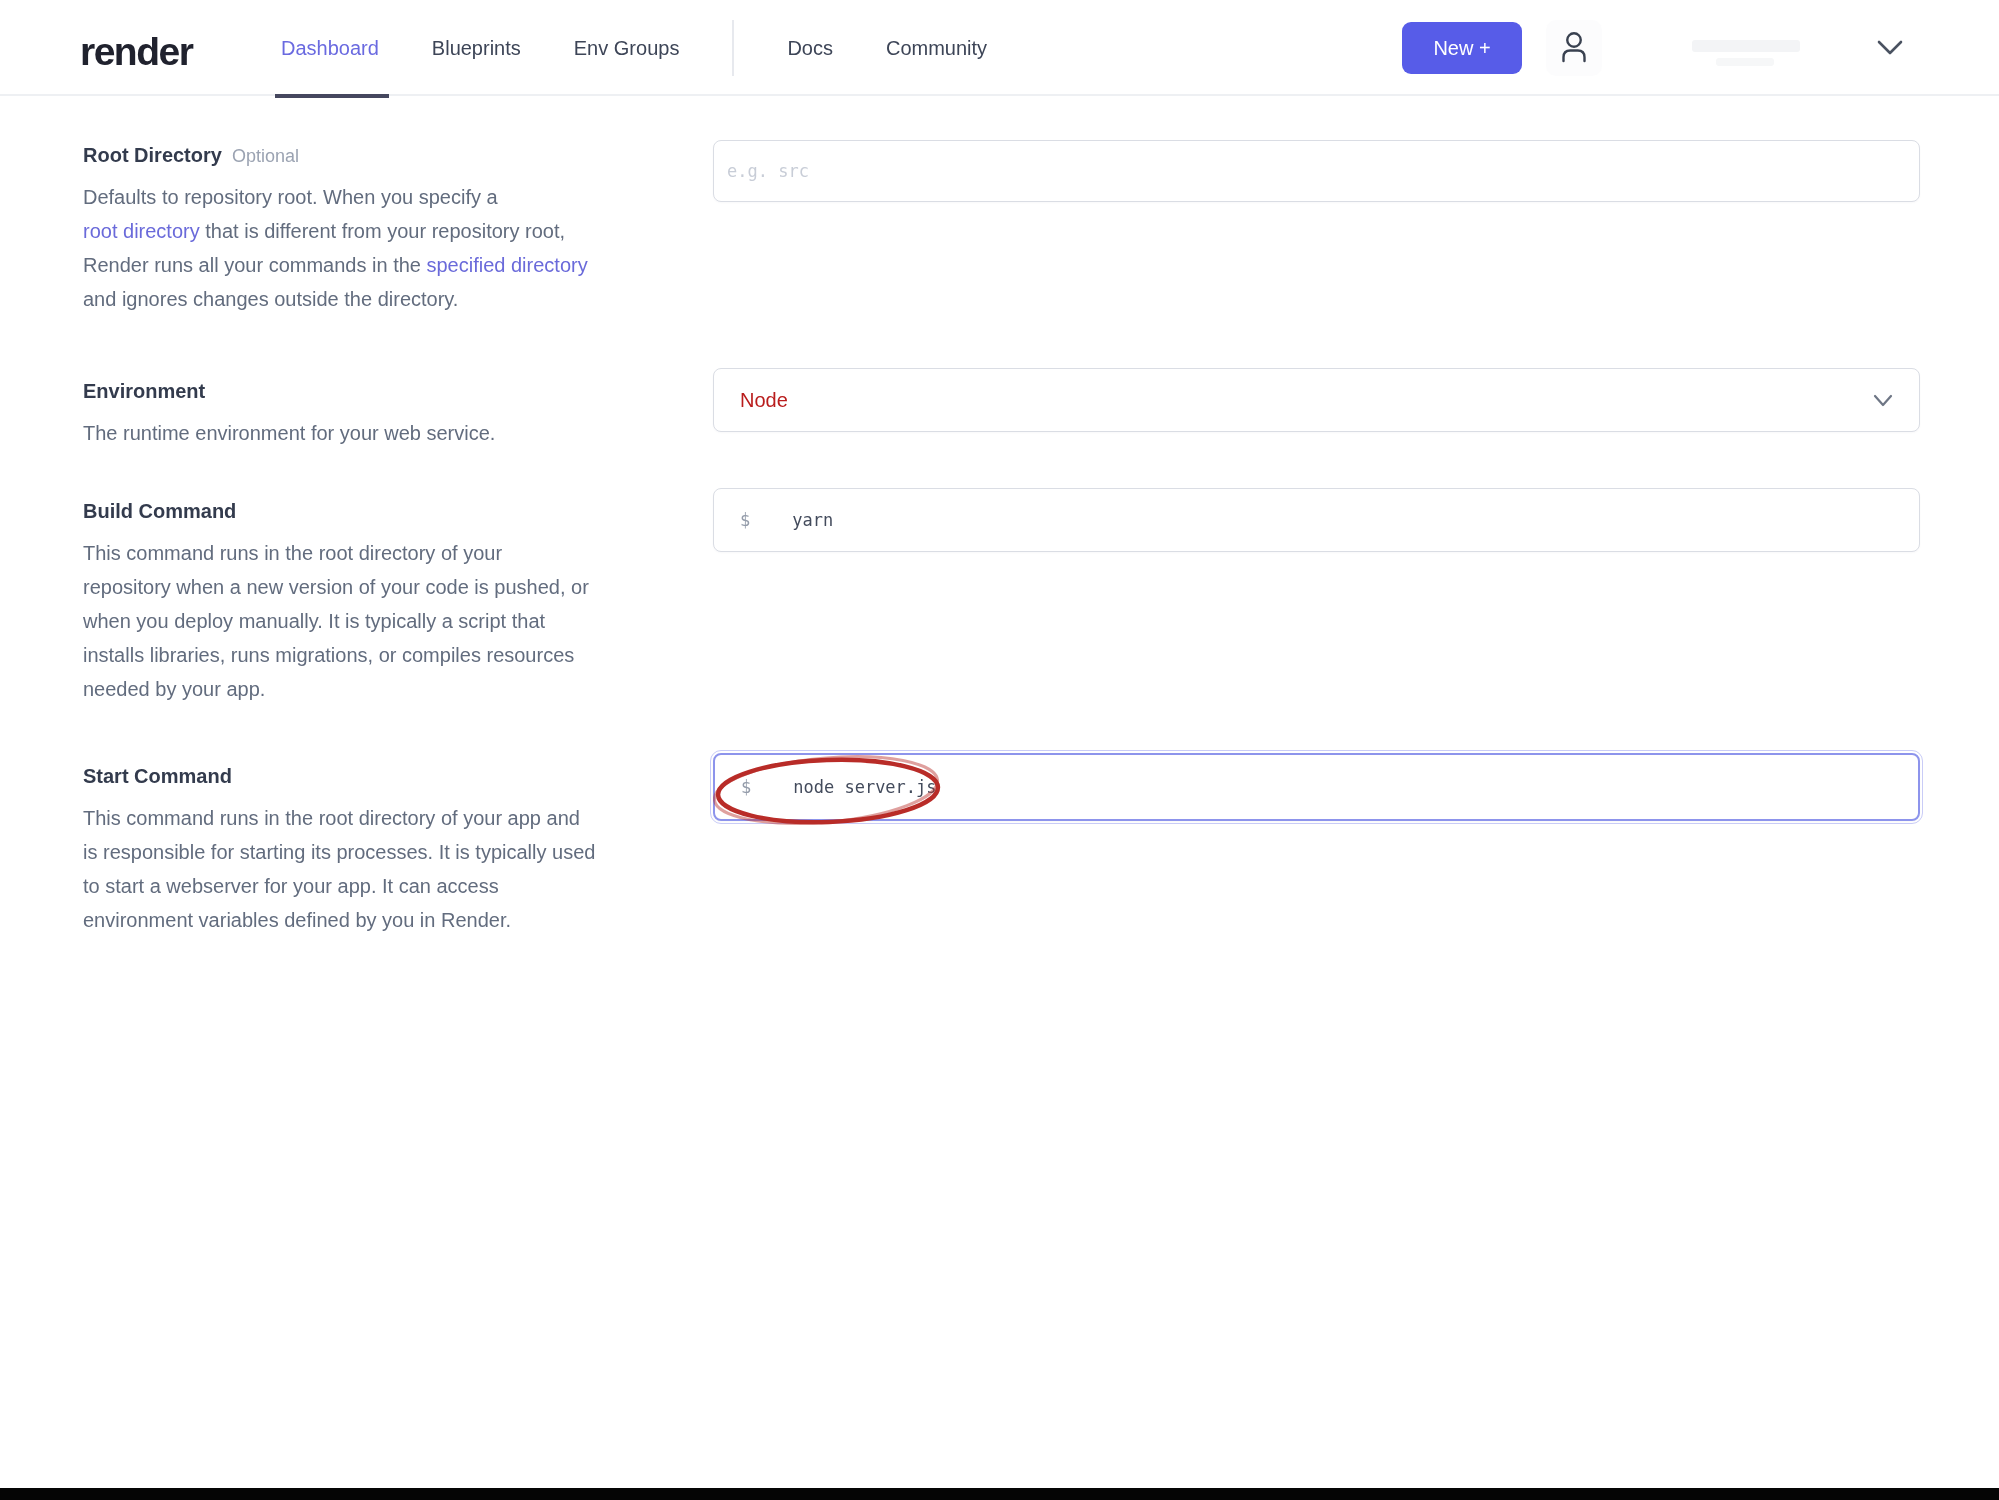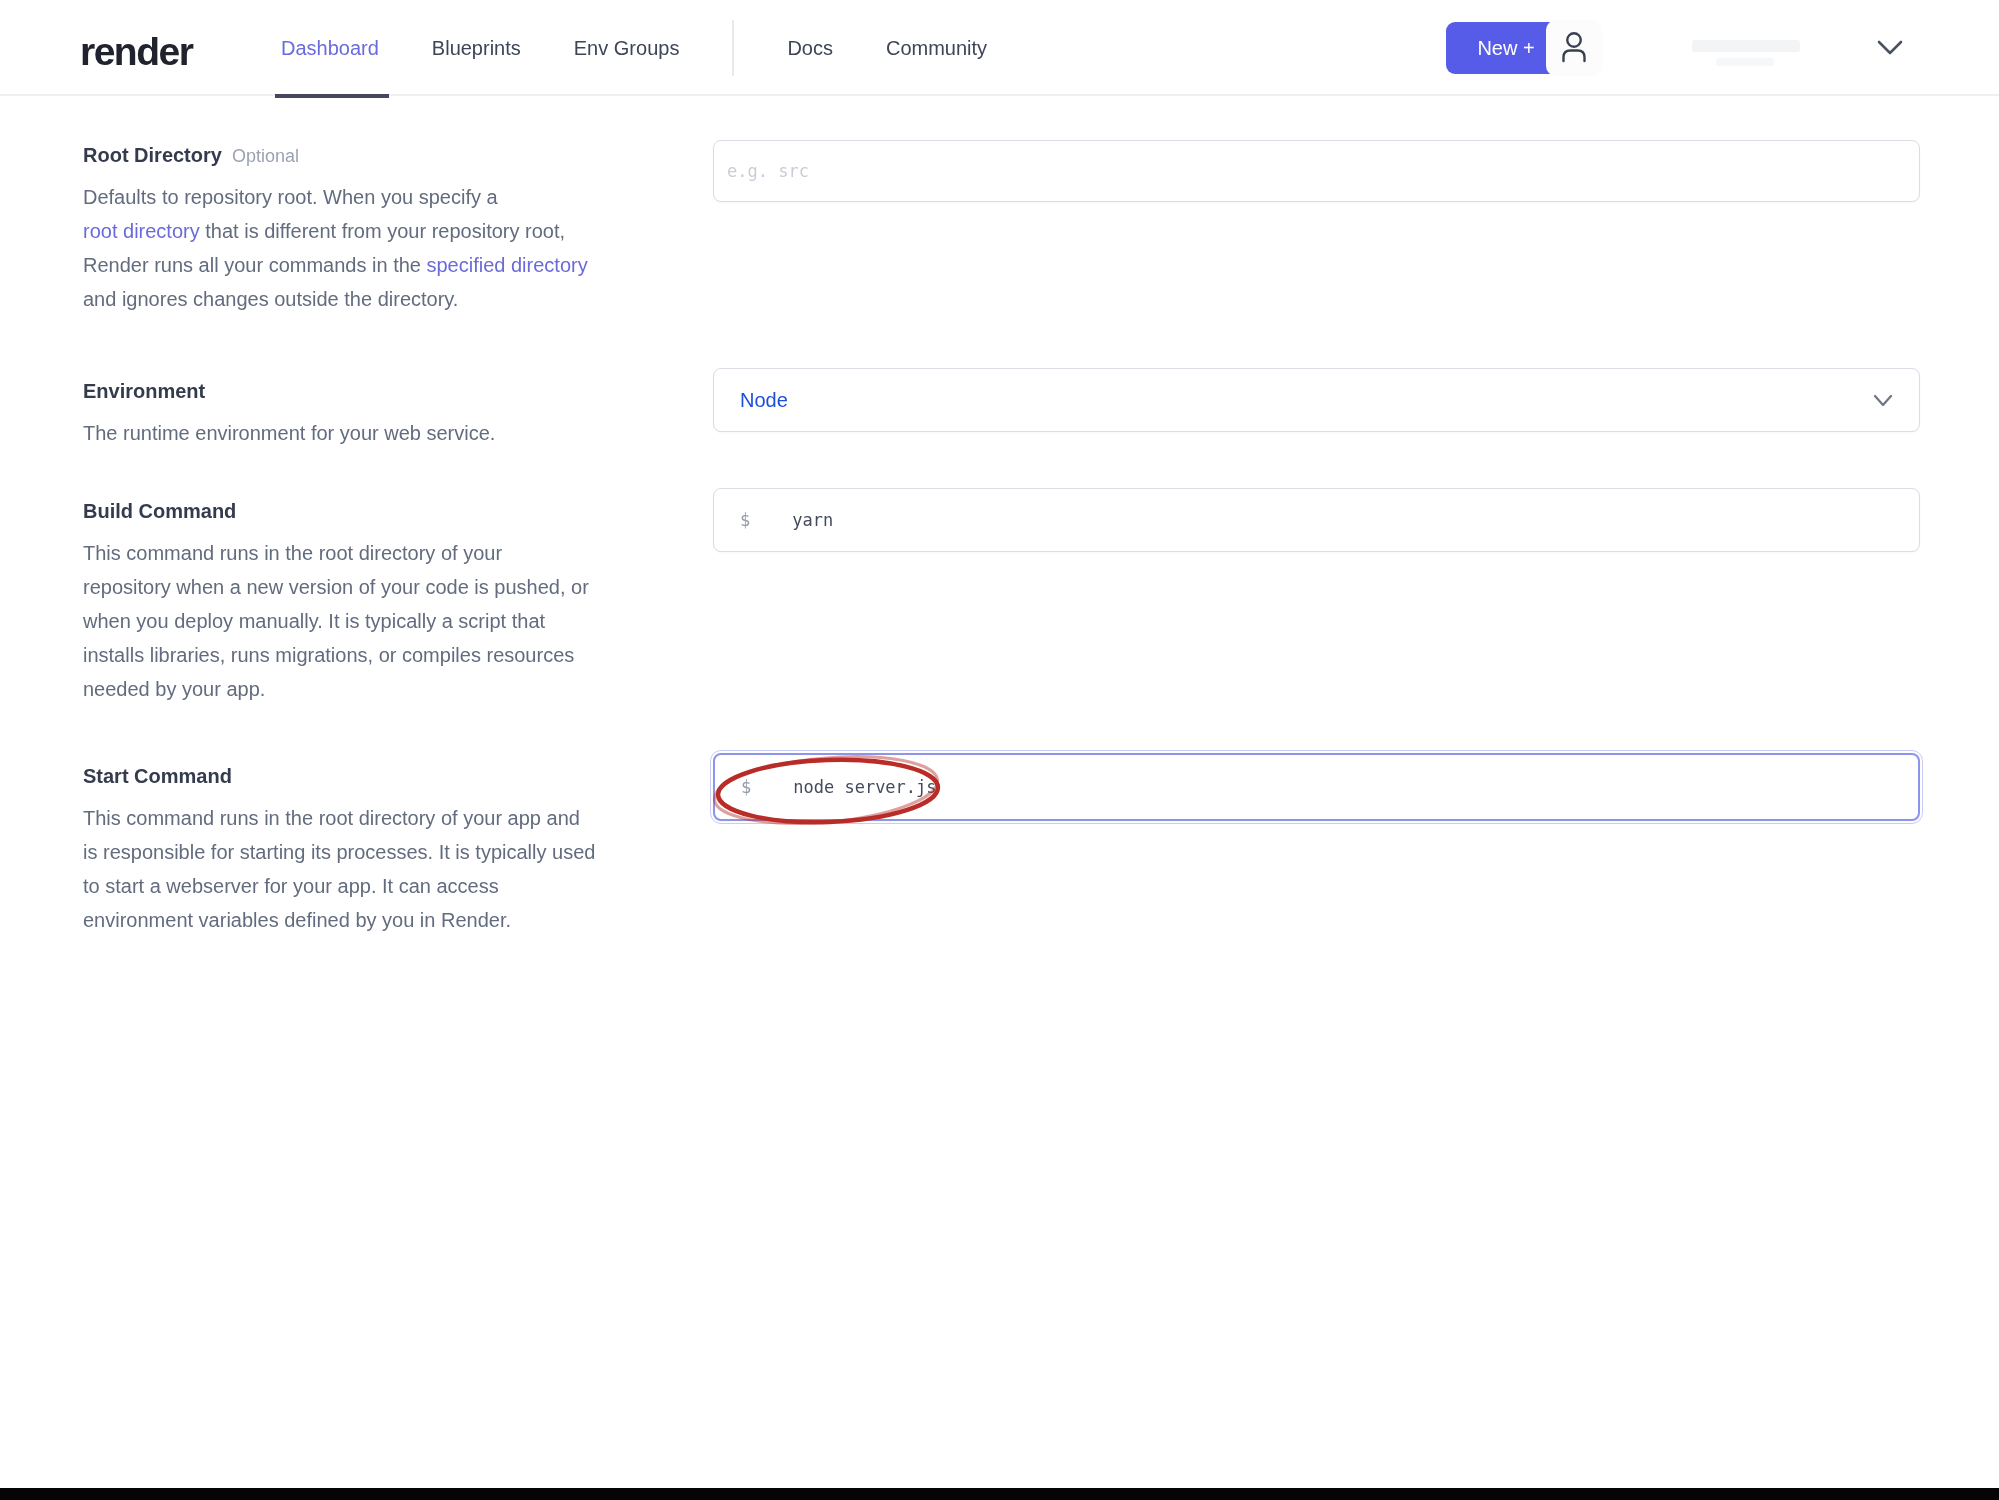--- a/index.html
+++ b/index.html
@@ -31,21 +31,21 @@
   .nav-item.active { color:#6a6ae0; }
   .nav-item.active::after {
     content:""; position:absolute; left:-6px; right:-10px; bottom:-2px;
     height:4px; background:#45475e;
   }
   .nav-divider { width:2px; height:56px; background:#e7e9ee; }
   .new-btn {
     position:absolute; left:1402px; top:22px; width:120px; height:52px;
     background:#575ce8; color:#fff; border:none; border-radius:9px;
     font-family:"Liberation Sans",sans-serif; font-size:20px; font-weight:500;
-    display:flex; align-items:center; justify-content:center; cursor:pointer;margin-left:44px;
+    display:flex; align-items:center; justify-content:center; cursor:pointer;
   }
   .user-btn {
     position:absolute; left:1546px; top:20px; width:56px; height:56px;
     background:#fcfcfd; border-radius:10px; display:flex; align-items:center; justify-content:center;
     cursor:pointer;
   }
   .redacted-a { position:absolute; left:1692px; top:40px; width:108px; height:12px; background:#f3f4f6; border-radius:3px; }
   .redacted-b { position:absolute; left:1716px; top:58px; width:58px; height:8px; background:#f6f7f8; border-radius:3px; }
   .account-chevron { position:absolute; left:1874px; top:36px; width:32px; height:28px; display:flex; align-items:center; justify-content:center; cursor:pointer; }
 
@@ -77,21 +77,21 @@
     font-family:"DejaVu Sans Mono", monospace; font-size:17px;
     box-shadow:0 1px 2px rgba(30,40,60,0.03);
   }
   .fake-input .prefix { color:#949caa; margin-right:14px; }
   .fake-input input {
     border:none; outline:none; background:transparent; flex:1;
     font-family:"DejaVu Sans Mono", monospace; font-size:17px; color:#434b5c;margin-left:28px;
   }
   .select-box {
     height:64px; display:flex; align-items:center; justify-content:space-between;
-    padding:16px 26px; font-size:20px; color:#1d4ed8; cursor:pointer;
+    padding:16px 26px; font-size:20px; color:#b91c1c; cursor:pointer;
     box-shadow:0 1px 2px rgba(30,40,60,0.03);
   }
   .focused-wrap { position:relative; width:1207px; }
   .focused-wrap .fake-input {
     height:68px; border:2px solid #8d94ec;
     outline:1px solid #c9ccf7; outline-offset:2px;
   }
   .annotation-svg { position:absolute; left:0; top:0; pointer-events:none; }
 
   .bottom-bar { position:absolute; left:0; bottom:0; width:1999px; height:12px; background:#050505; }

